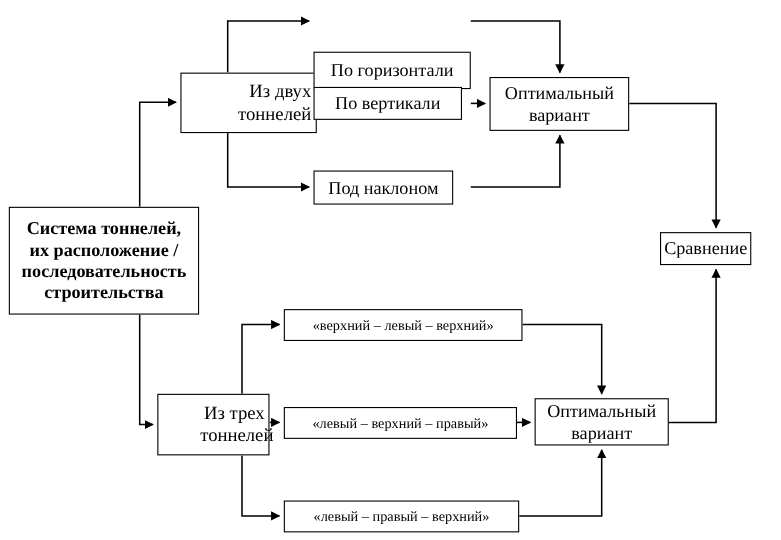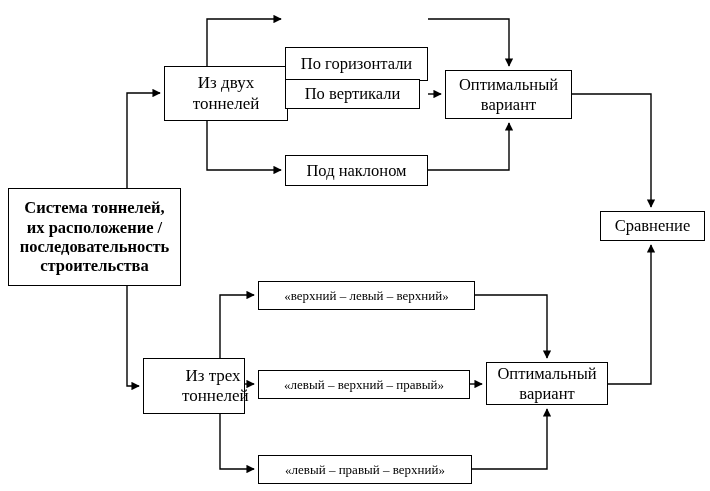--- a/index.html
+++ b/index.html
@@ -35,28 +35,28 @@
     line-height: 1.18;
     z-index: 2;
   }
   .node-label {
     display: block;
     width: 100%;
     padding: 0 4px;
     white-space: pre-line;
   }
   .n-source      { left: 8px;   top: 188px; width: 173px; height: 98px;  font-size: 16.5px; font-weight: bold; }
-  .n-two         { left: 164px; top: 66px;  width: 124px; height: 55px;  font-size: 17px; }
+  .n-two         { left: 164px; top: 66px;  width: 124px; height: 55px;  font-size: 17px; text-align: right; }
   .n-three       { left: 143px; top: 358px; width: 102px; height: 56px;  font-size: 17px; padding-left: 38px; }
   .n-horiz       { left: 285px; top: 5px;   width: 143px; height: 34px;  font-size: 16.5px; margin-top: 42px; }
   .n-vert        { left: 285px; top: 79px;  width: 135px; height: 30px;  font-size: 16.5px; }
-  .n-incline     { left: 285px; top: 155px; width: 143px; height: 31px;  font-size: 16.5px; }
+  .n-incline     { left: 285px; top: 155px; width: 127px; height: 31px;  font-size: 16.5px; }
   .n-optimal-top { left: 445px; top: 70px;  width: 127px; height: 49px;  font-size: 16.5px; }
   .n-optimal-bot { left: 486px; top: 362px; width: 122px; height: 43px;  font-size: 16.5px; }
-  .n-compare     { left: 600px; top: 211px; width: 105px; height: 30px;  font-size: 16.5px; }
+  .n-compare     { left: 600px; top: 211px; width: 83px; height: 30px;  font-size: 16.5px; }
   .n-opt1        { left: 258px; top: 281px; width: 217px; height: 29px;  font-size: 13px; }
   .n-opt2        { left: 258px; top: 370px; width: 212px; height: 29px;  font-size: 13px; }
   .n-opt3        { left: 258px; top: 455px; width: 214px; height: 29px;  font-size: 13px; justify-content: flex-end; }
 </style>
 </head>
 <body>
 
 <div id="diagram">
 
   <svg id="edges" viewBox="0 0 710 491" xmlns="http://www.w3.org/2000/svg">

